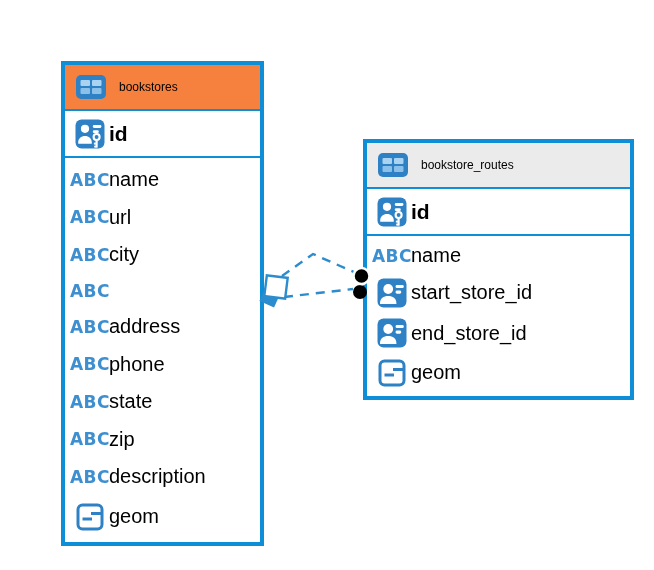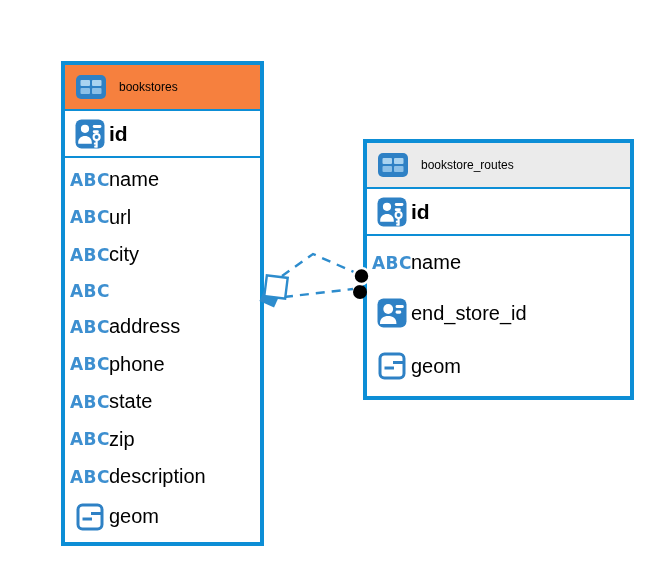--- a/index.html
+++ b/index.html
@@ -204,20 +204,32 @@
         <div class="row">
           <span class="icon-box">
             <svg width="30" height="30" viewBox="0 0 30 30">
               <rect x="0.5" y="0.5" width="29" height="29" rx="6" fill="#2e81c5"></rect>
               <circle cx="11.2" cy="11" r="4.9" fill="#fff"></circle>
               <path d="M3 25.2 c0-4.6 3.6-7.1 8.2-7.1 s8.2 2.5 8.2 7.1 l0 0.8 -16.4 0 z" fill="#fff"></path>
               <rect x="18.6" y="7" width="8.2" height="3.1" rx="1.4" fill="#fff"></rect>
               <rect x="18.6" y="12.6" width="5.6" height="3.1" rx="1.4" fill="#fff"></rect>
             </svg>
           </span>
+          <span class="col-label">start_store_id</span>
+        </div>
+        <div class="row">
+          <span class="icon-box">
+            <svg width="30" height="30" viewBox="0 0 30 30">
+              <rect x="0.5" y="0.5" width="29" height="29" rx="6" fill="#2e81c5"></rect>
+              <circle cx="11.2" cy="11" r="4.9" fill="#fff"></circle>
+              <path d="M3 25.2 c0-4.6 3.6-7.1 8.2-7.1 s8.2 2.5 8.2 7.1 l0 0.8 -16.4 0 z" fill="#fff"></path>
+              <rect x="18.6" y="7" width="8.2" height="3.1" rx="1.4" fill="#fff"></rect>
+              <rect x="18.6" y="12.6" width="5.6" height="3.1" rx="1.4" fill="#fff"></rect>
+            </svg>
+          </span>
           <span class="col-label">end_store_id</span>
         </div>
         <div class="row">
           <span class="icon-box">
             <svg width="28" height="28" viewBox="0 0 28 28">
               <rect x="2" y="2" width="24" height="24" rx="4.5" fill="none" stroke="#2e81c5" stroke-width="3"></rect>
               <line x1="15" y1="10.5" x2="25" y2="10.5" stroke="#2e81c5" stroke-width="3"></line>
               <line x1="6.5" y1="16" x2="16" y2="16" stroke="#2e81c5" stroke-width="3"></line>
             </svg>
           </span>

